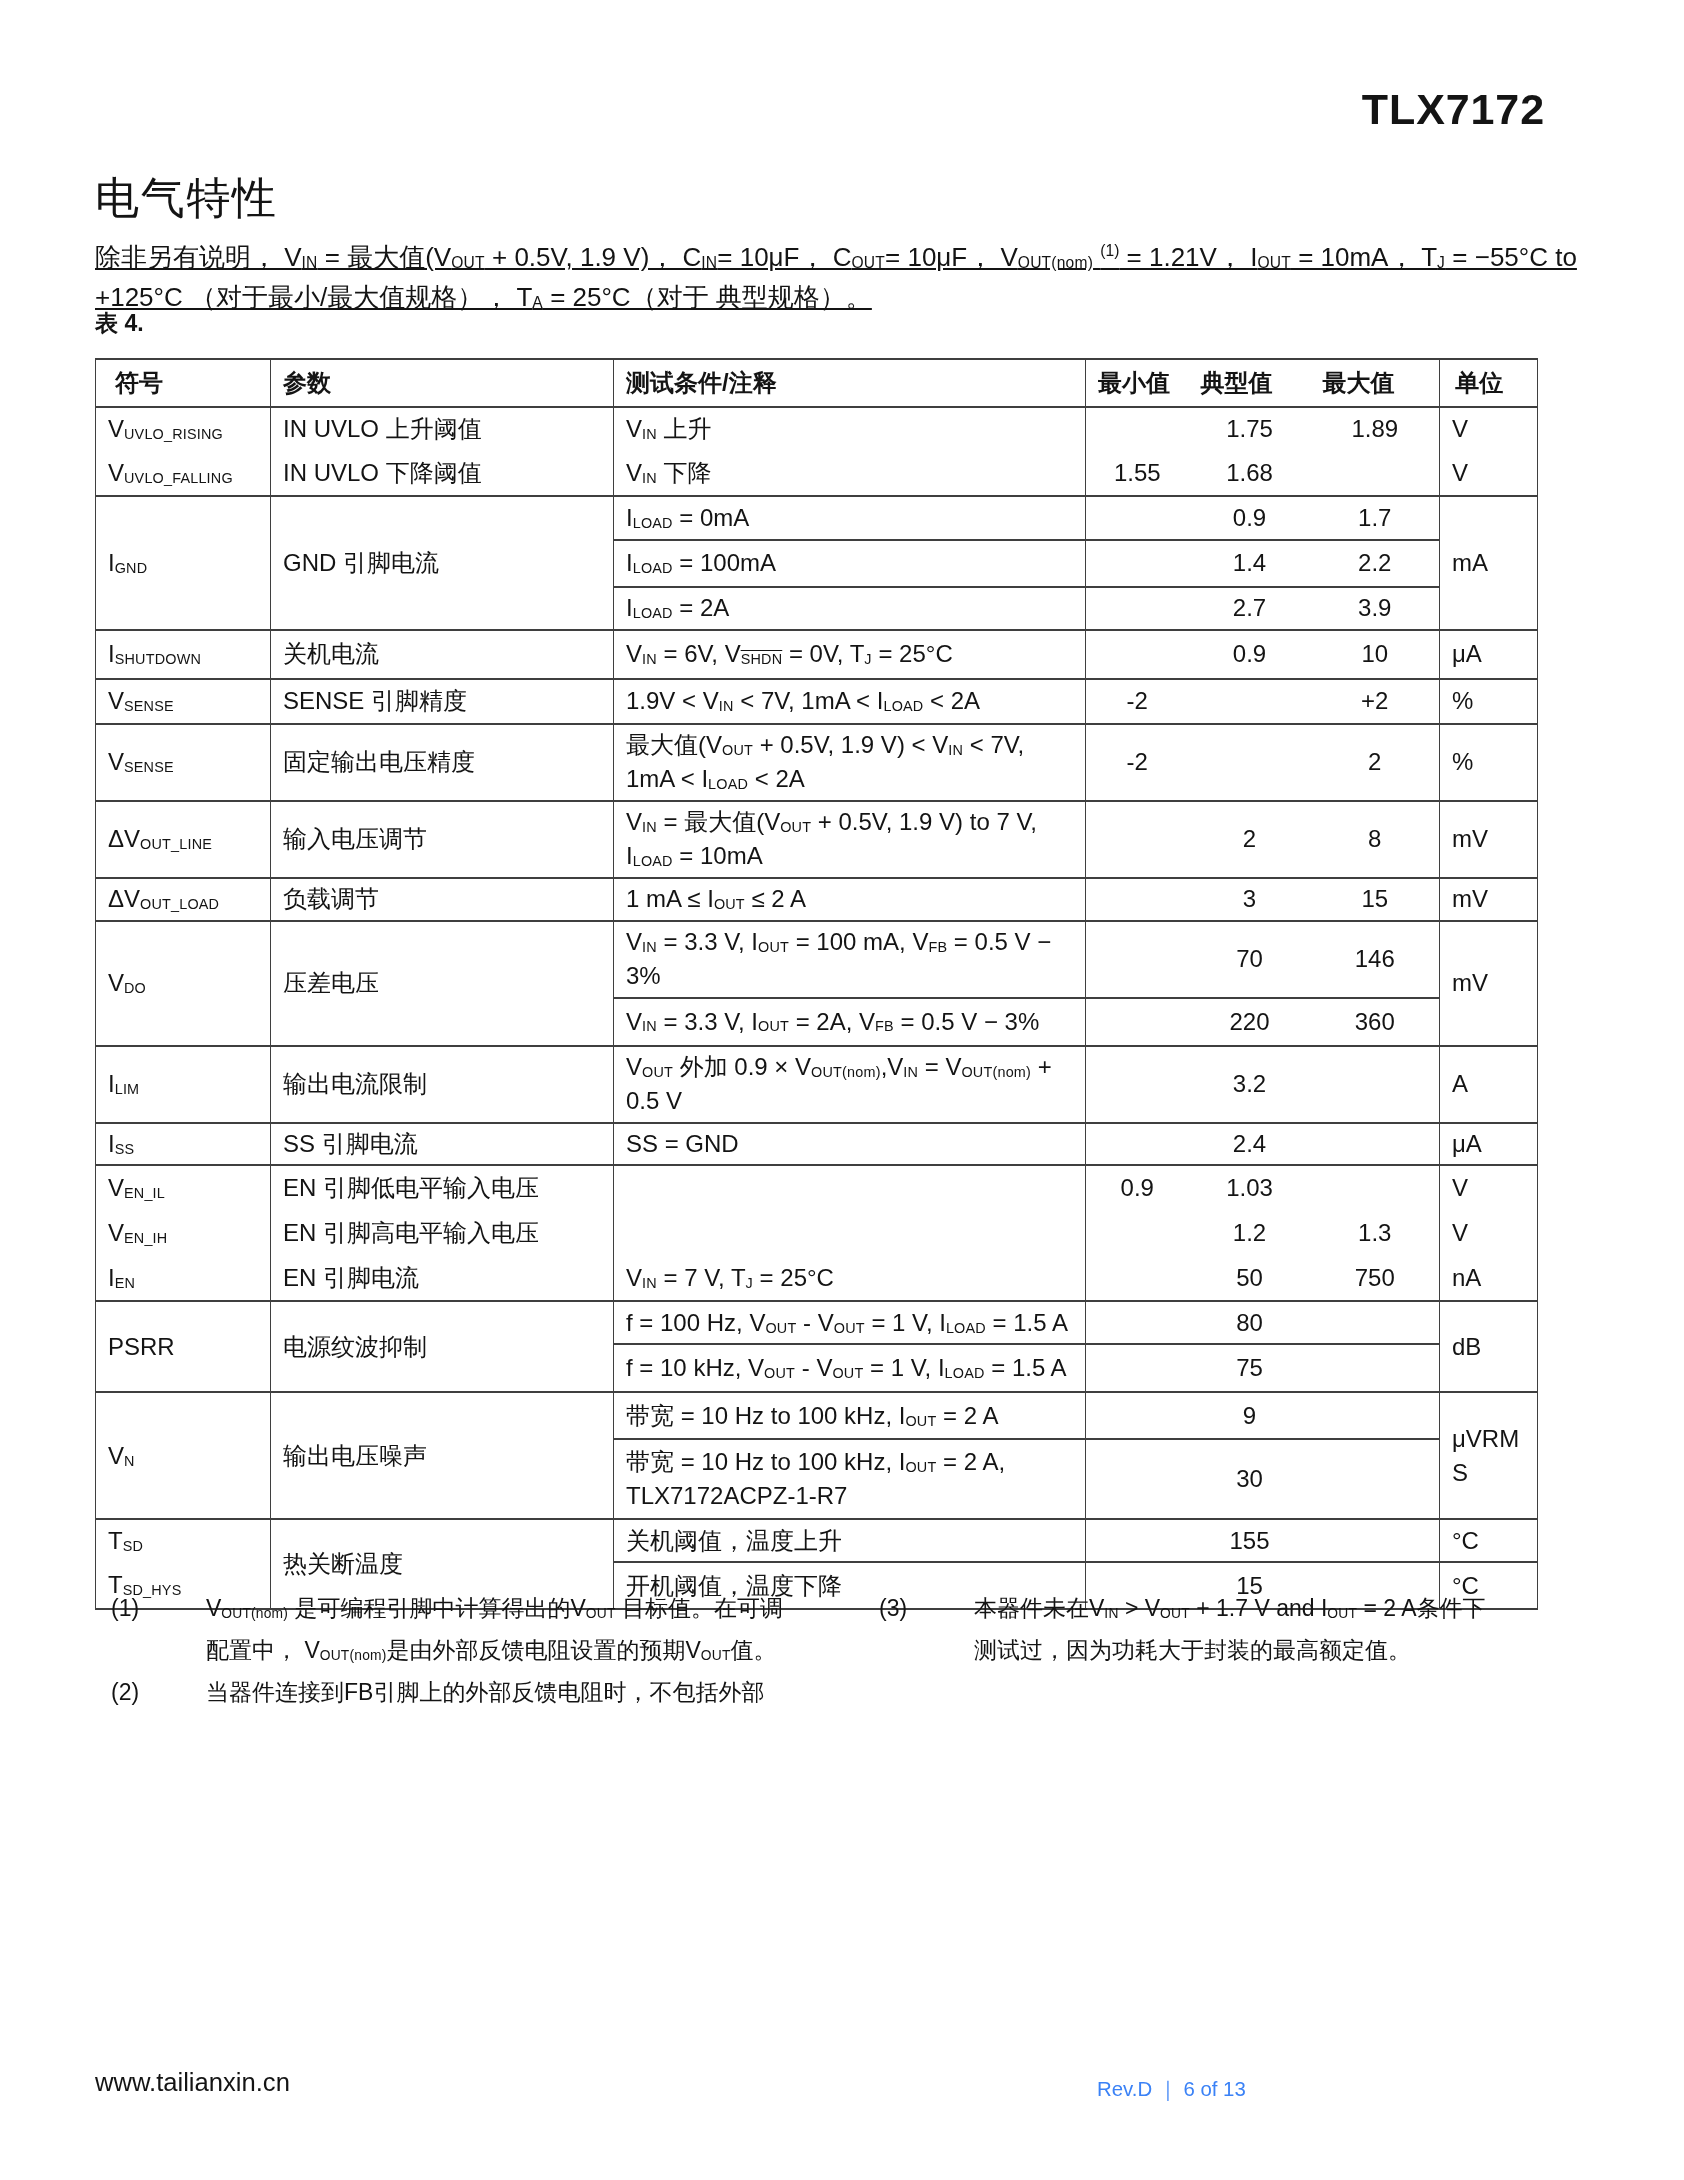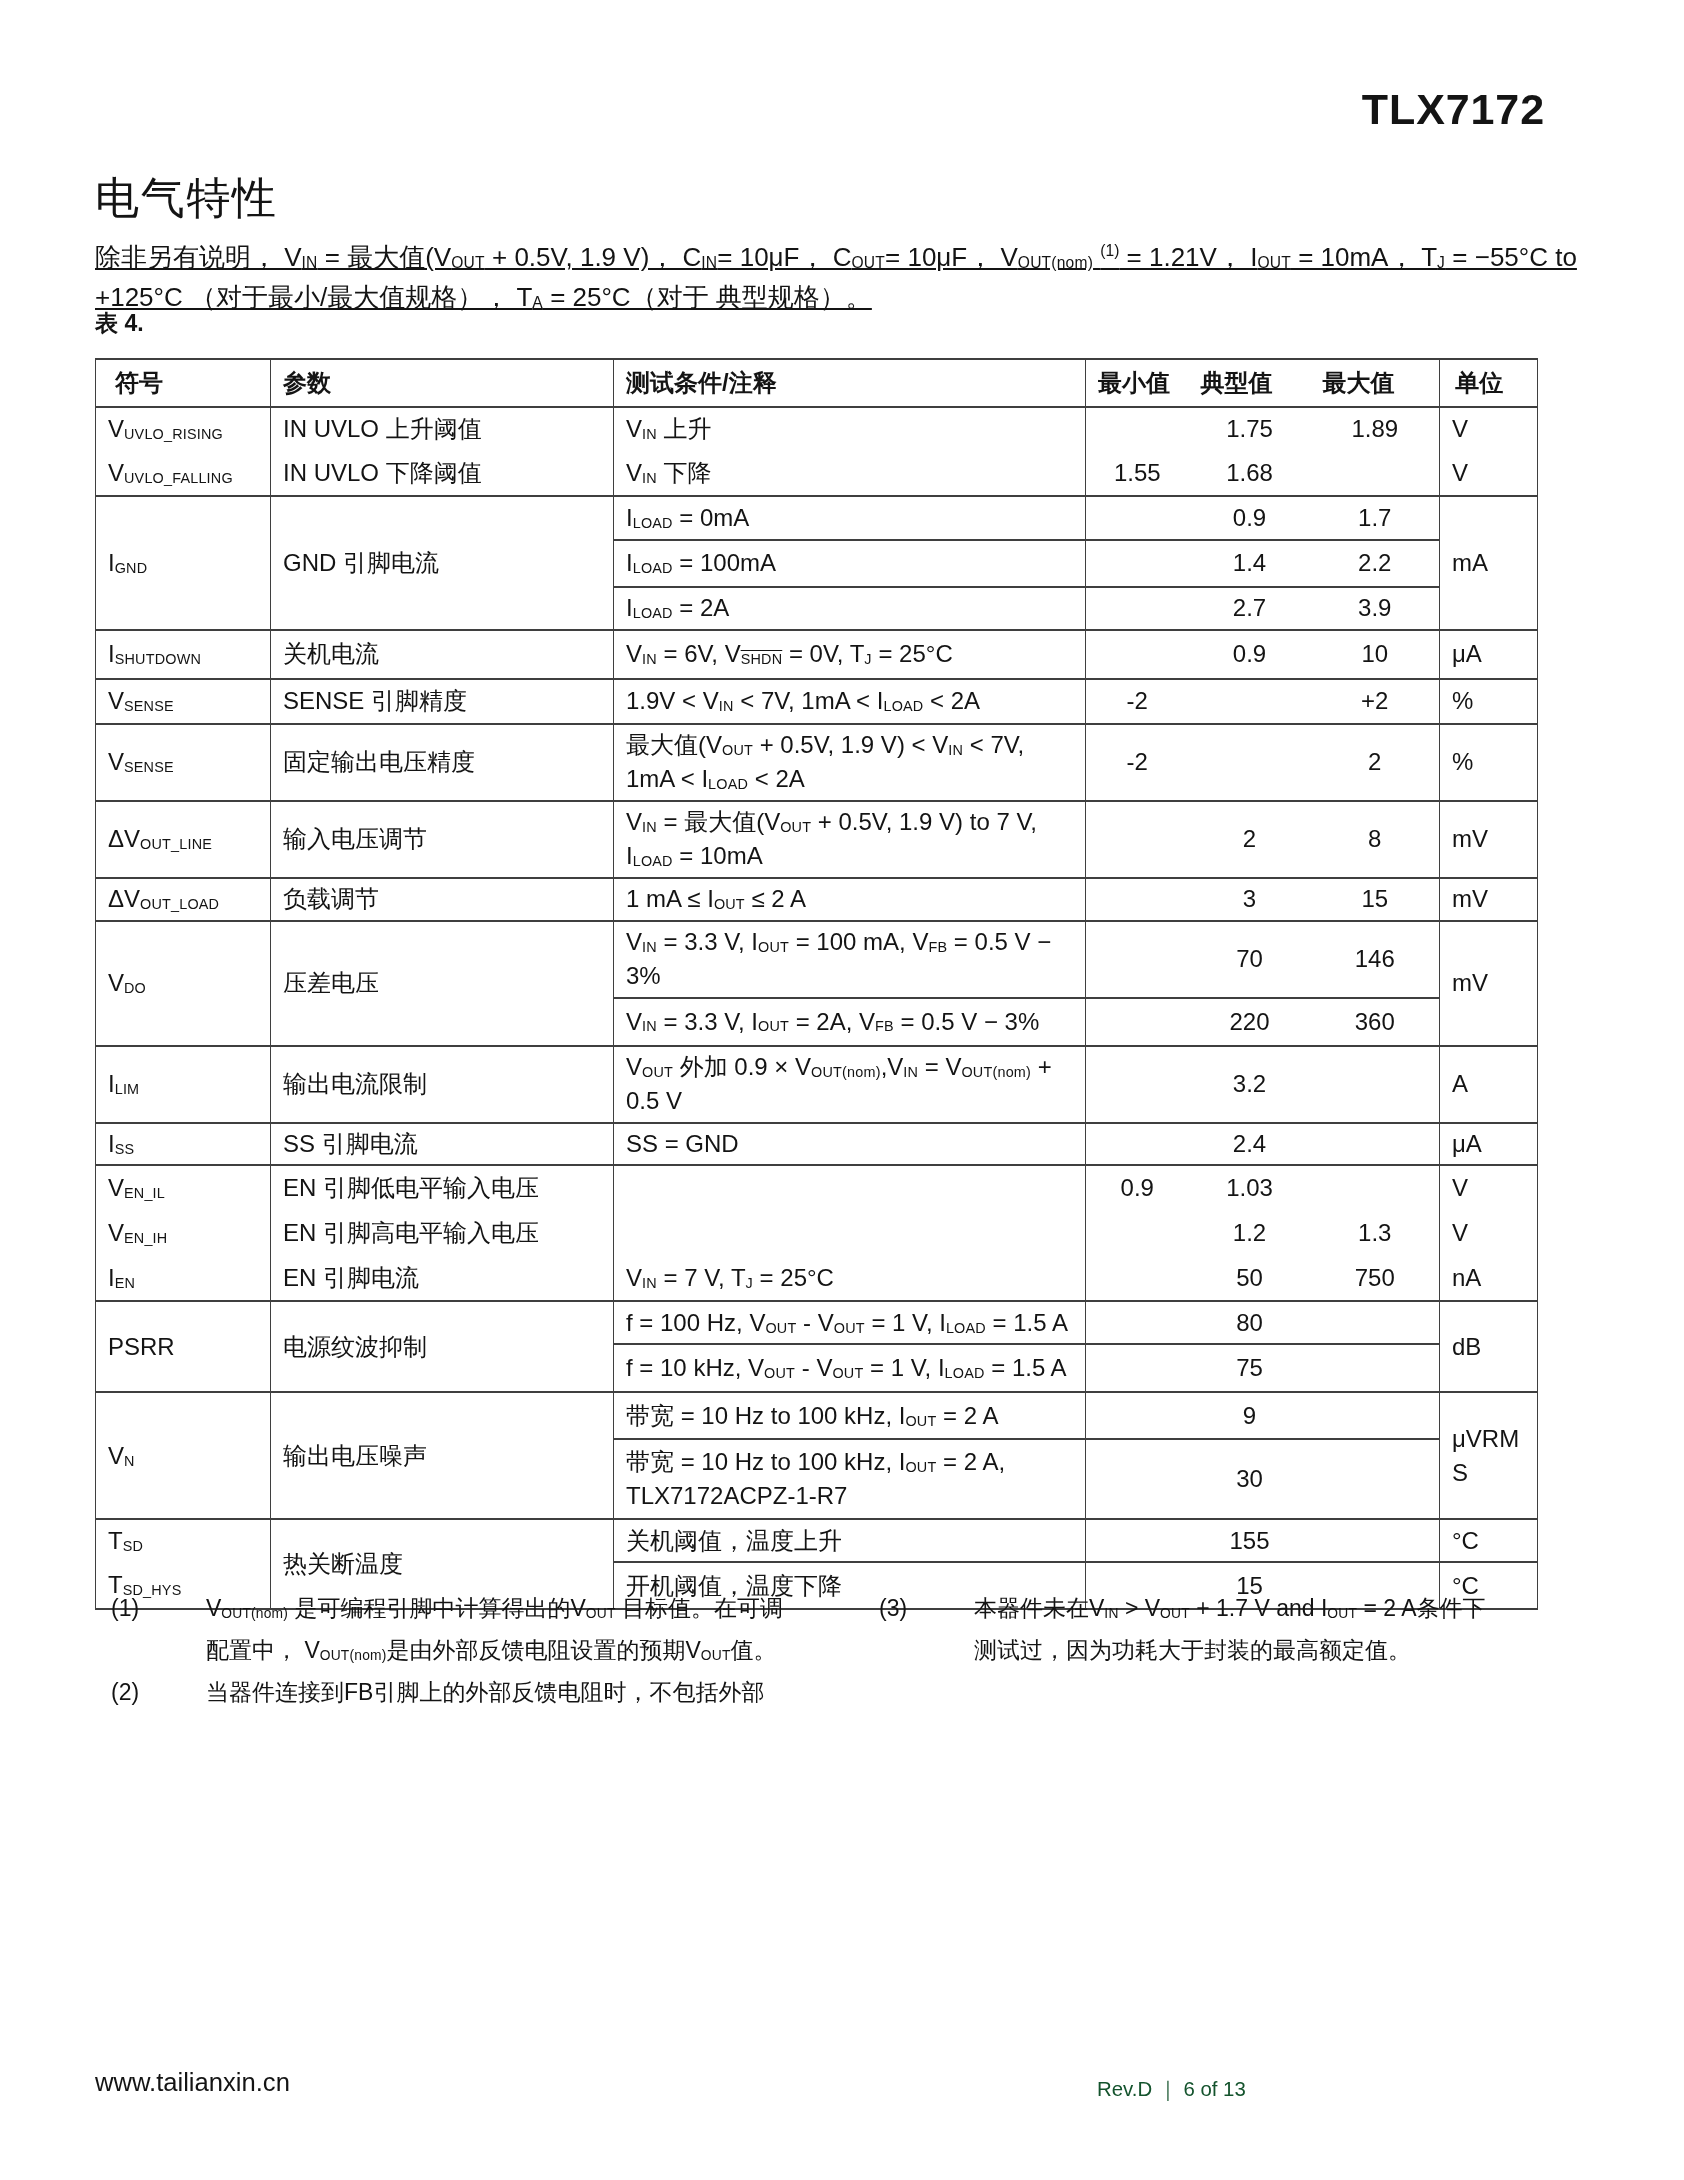--- a/index.html
+++ b/index.html
@@ -25,21 +25,21 @@
   sub.ov{text-decoration:overline;margin-top:8px;}
 
   .footnotes{position:absolute;top:1589px;left:0;width:1685px;font-size:23px;line-height:38px;}
   .fn-col-left{position:absolute;left:111px;width:673px;}
   .fn-col-right{position:absolute;left:879px;width:622px;}
   .fn-item{display:flex;}
   .fn-num{flex:0 0 51px;}
   .fn-text{flex:1 1 auto;margin-left:44px;}
 
   .footer-site{position:absolute;left:95px;top:2068px;font-size:25.6px;}
-  .footer-rev{position:absolute;left:1097px;top:2075px;font-size:20.4px;color:#14532d;}
+  .footer-rev{position:absolute;left:1097px;top:2075px;font-size:20.4px;color:#3b82f6;}
 </style>
 </head>
 <body>
 
 <div class="page">
 
   <div class="doc-title">TLX7172</div>
   <div class="section-title">电气特性</div>
   <div class="intro">除非另有说明， V<sub>IN</sub> = 最大值(V<sub>OUT</sub> + 0.5V, 1.9 V)， C<sub>IN</sub>= 10μF，  C<sub>OUT</sub>= 10μF， V<sub>OUT(nom)</sub> <sup>(1)</sup> = 1.21V， I<sub>OUT</sub> = 10mA， T<sub>J</sub> = −55°C to +125°C （对于最小/最大值规格）， T<sub>A</sub> = 25°C（对于 典型规格）。</div>
   <div class="table-label">表 4.</div>

